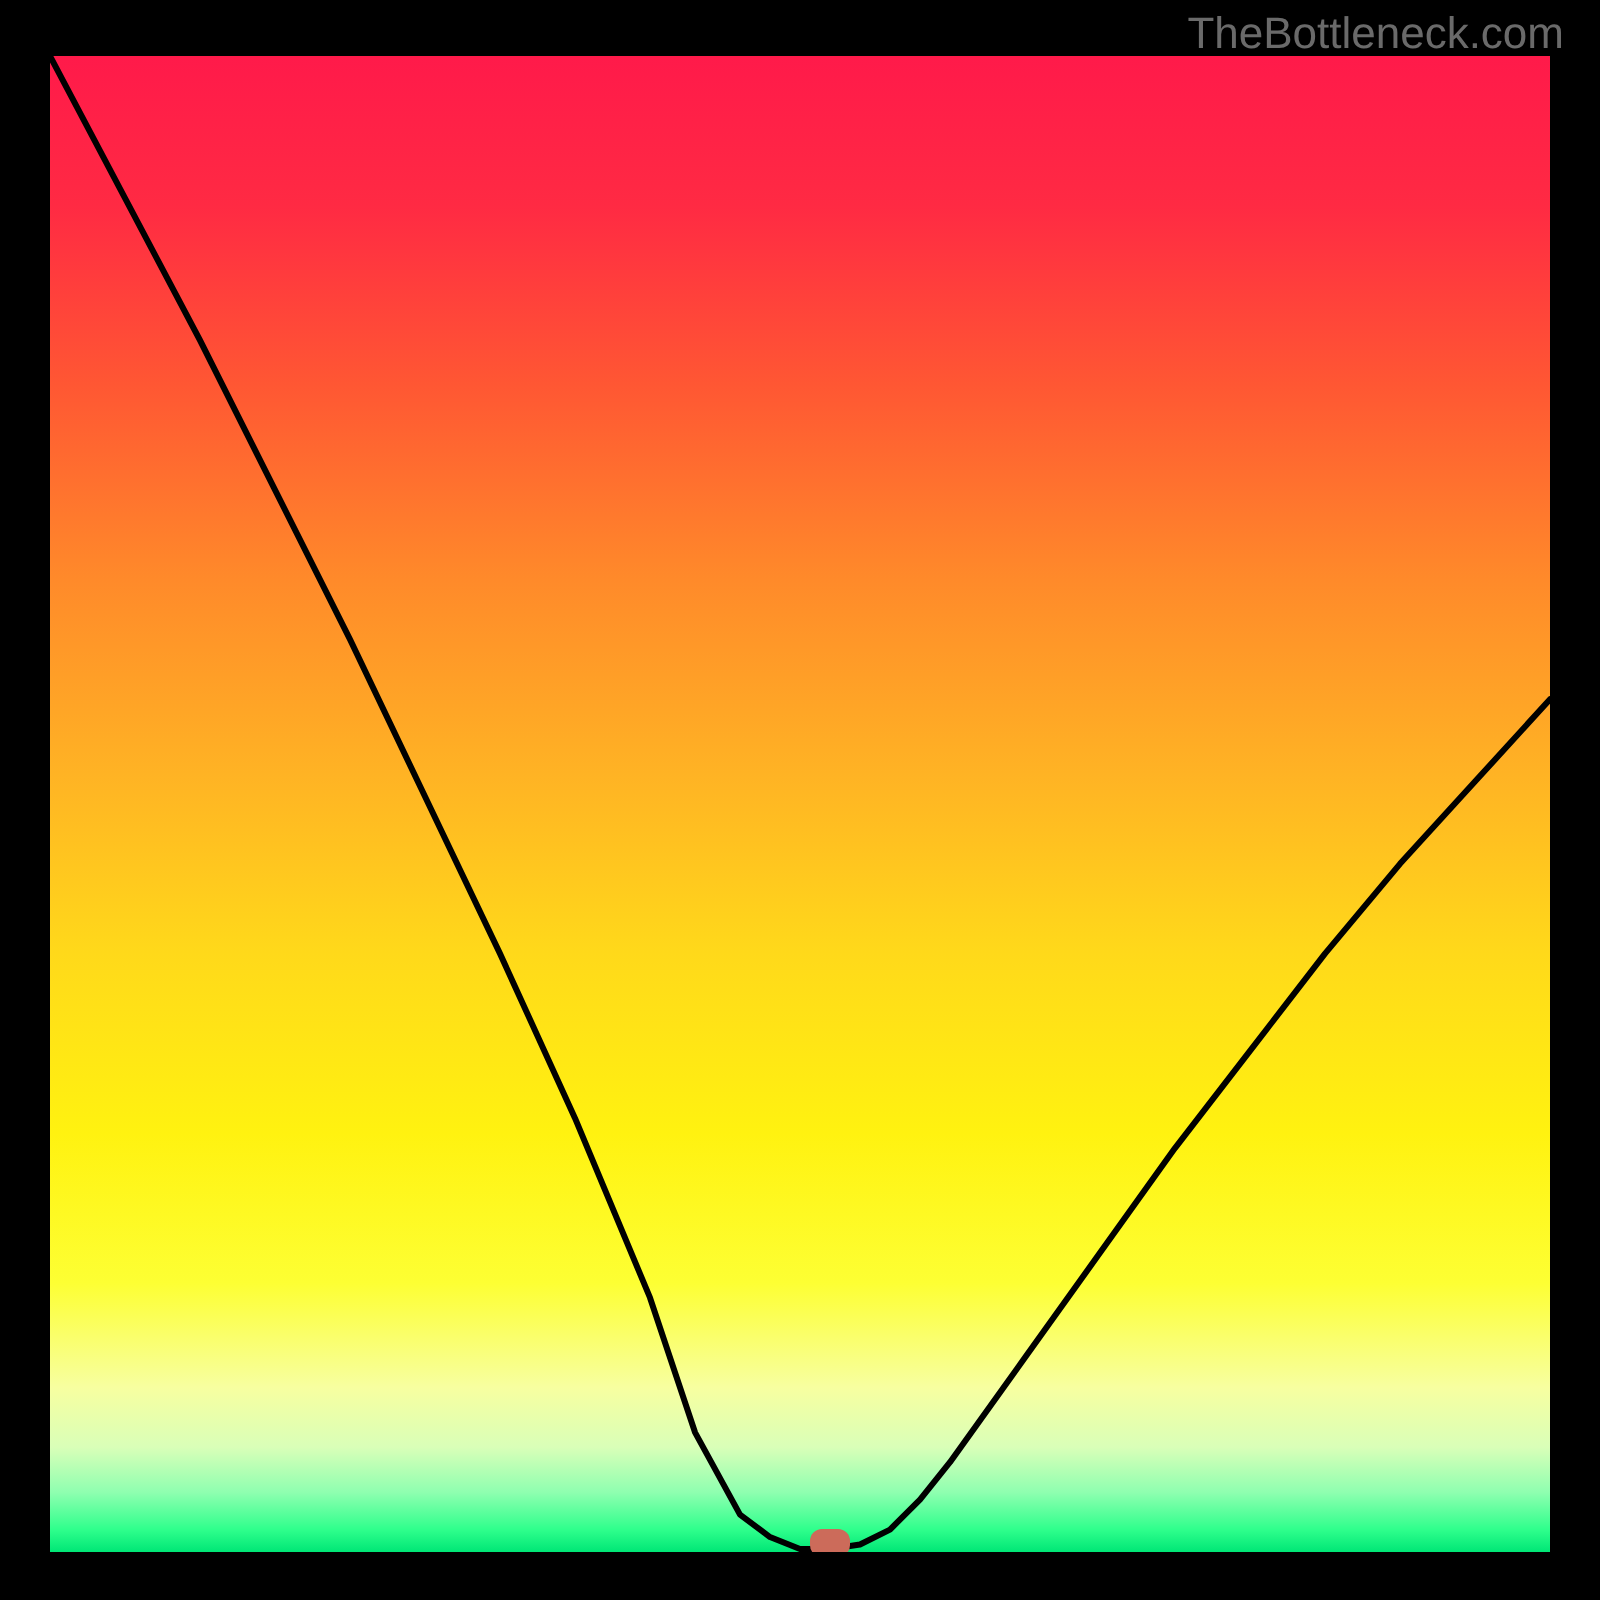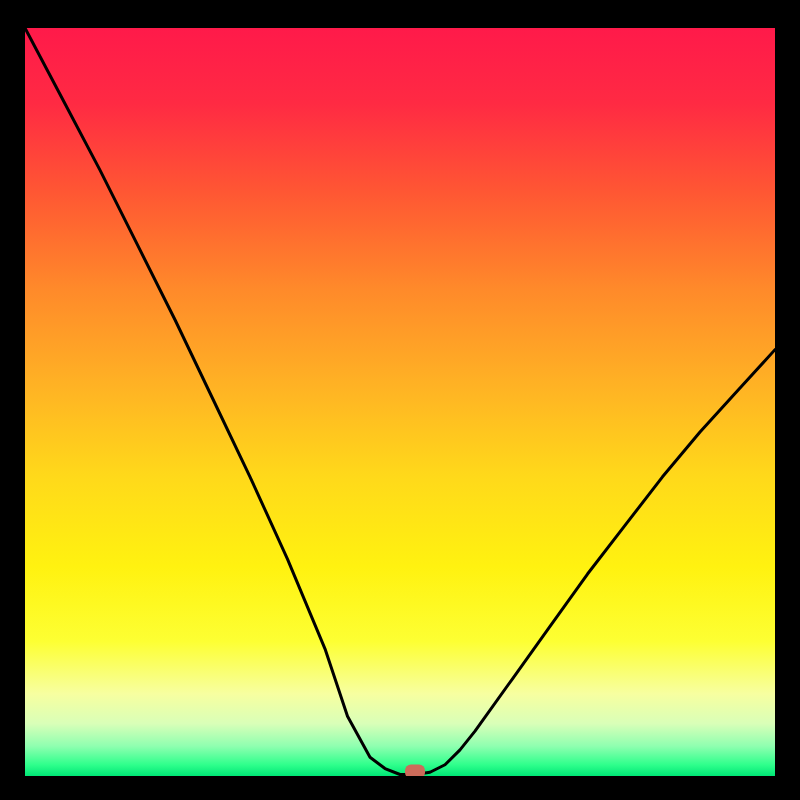--- a/index.html
+++ b/index.html
@@ -34,20 +34,21 @@
     height: 748px;
   }
   .plot svg {
     display: block;
   }
 </style>
 </head>
 <body>
 
 <div class="outer">
+  <div class="watermark">TheBottleneck.com</div>
   <div class="plot">
     <svg id="chart-svg" width="750" height="748" viewBox="0 0 750 748">
       <defs>
         <linearGradient id="bg-grad" x1="0" y1="0" x2="0" y2="1">
             <stop offset="0%" stop-color="#ff1a4a"></stop>
             <stop offset="10%" stop-color="#ff2a43"></stop>
             <stop offset="22%" stop-color="#ff5733"></stop>
             <stop offset="35%" stop-color="#ff8a2a"></stop>
             <stop offset="48%" stop-color="#ffb324"></stop>
             <stop offset="60%" stop-color="#ffd91a"></stop>

